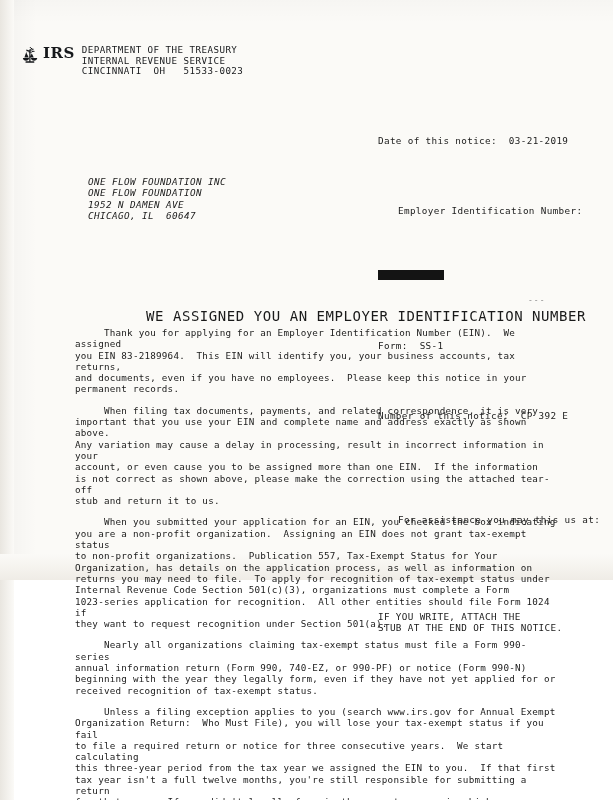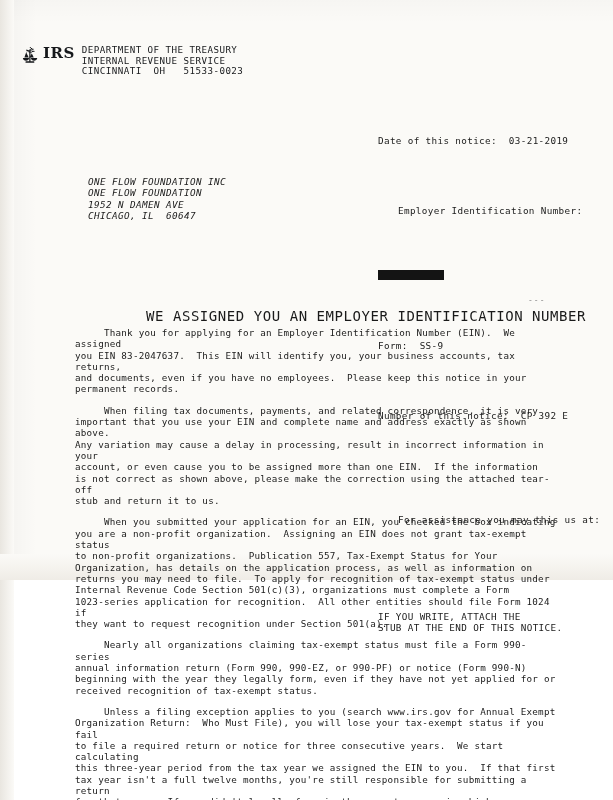--- a/index.html
+++ b/index.html
@@ -164,59 +164,59 @@
     </div>
     <div class="agency-lines">DEPARTMENT OF THE TREASURY
 INTERNAL REVENUE SERVICE
 CINCINNATI  OH   51533-0023</div>
   </div>
 
   <div id="notice-block">
     <div class="nb-row">Date of this notice:  03-21-2019</div>
     <div class="nb-row tight">Employer Identification Number:</div>
     <div class="nb-row"><span class="redaction"></span></div>
-    <div class="nb-row">Form:  SS-9</div>
+    <div class="nb-row">Form:  SS-1</div>
     <div class="nb-row">Number of this notice:  CP 392 E</div>
     <div class="nb-gap-lg"></div>
     <div class="nb-row tight">For assistance you may this us at:</div>
     <div class="nb-gap-lg"></div>
     <div class="nb-row">IF YOU WRITE, ATTACH THE
 STUB AT THE END OF THIS NOTICE.</div>
   </div>
 
   <div id="address-block">ONE FLOW FOUNDATION INC
 ONE FLOW FOUNDATION
 1952 N DAMEN AVE
 CHICAGO, IL  60647</div>
 
   <div class="stray-mark">---</div>
 
   <div id="headline">WE ASSIGNED YOU AN EMPLOYER IDENTIFICATION NUMBER</div>
 
   <div id="letter-body">
     <p>     Thank you for applying for an Employer Identification Number (EIN).  We assigned
-you EIN 83-2047637.  This EIN will identify you, your business accounts, tax returns,
+you EIN 83-2189964.  This EIN will identify you, your business accounts, tax returns,
 and documents, even if you have no employees.  Please keep this notice in your
 permanent records.</p>
     <p>     When filing tax documents, payments, and related correspondence, it is very
 important that you use your EIN and complete name and address exactly as shown above.
 Any variation may cause a delay in processing, result in incorrect information in your
 account, or even cause you to be assigned more than one EIN.  If the information
 is not correct as shown above, please make the correction using the attached tear-off
 stub and return it to us.</p>
     <p>     When you submitted your application for an EIN, you checked the box indicating
 you are a non-profit organization.  Assigning an EIN does not grant tax-exempt status
 to non-profit organizations.  Publication 557, Tax-Exempt Status for Your
 Organization, has details on the application process, as well as information on
 returns you may need to file.  To apply for recognition of tax-exempt status under
 Internal Revenue Code Section 501(c)(3), organizations must complete a Form
 1023-series application for recognition.  All other entities should file Form 1024 if
 they want to request recognition under Section 501(a).</p>
     <p>     Nearly all organizations claiming tax-exempt status must file a Form 990-series
-annual information return (Form 990, 990-EZ, or 990-PF) or notice (Form 990-N)
+annual information return (Form 990, 740-EZ, or 990-PF) or notice (Form 990-N)
 beginning with the year they legally form, even if they have not yet applied for or
 received recognition of tax-exempt status.</p>
     <p>     Unless a filing exception applies to you (search www.irs.gov for Annual Exempt
 Organization Return:  Who Must File), you will lose your tax-exempt status if you fail
 to file a required return or notice for three consecutive years.  We start calculating
 this three-year period from the tax year we assigned the EIN to you.  If that first
 tax year isn't a full twelve months, you're still responsible for submitting a return
 for that year.  If you didn't legally form in the same tax year in which you obtained
 your EIN, contact us at the phone number or address listed at the top of this letter.</p>
 

